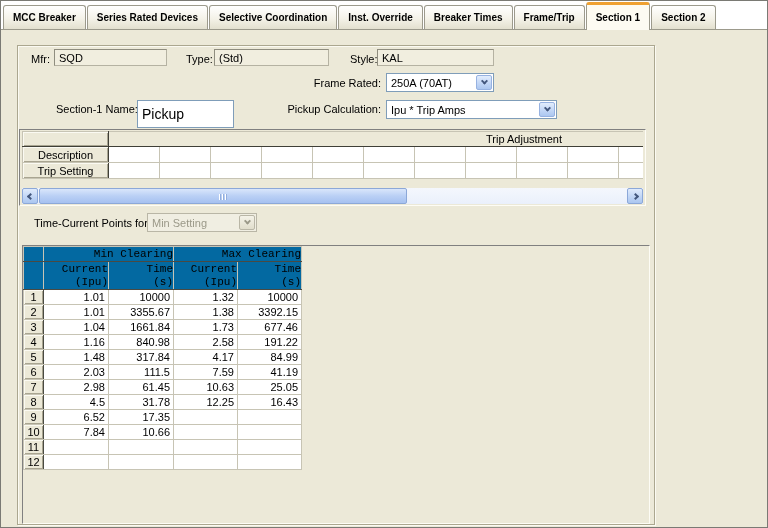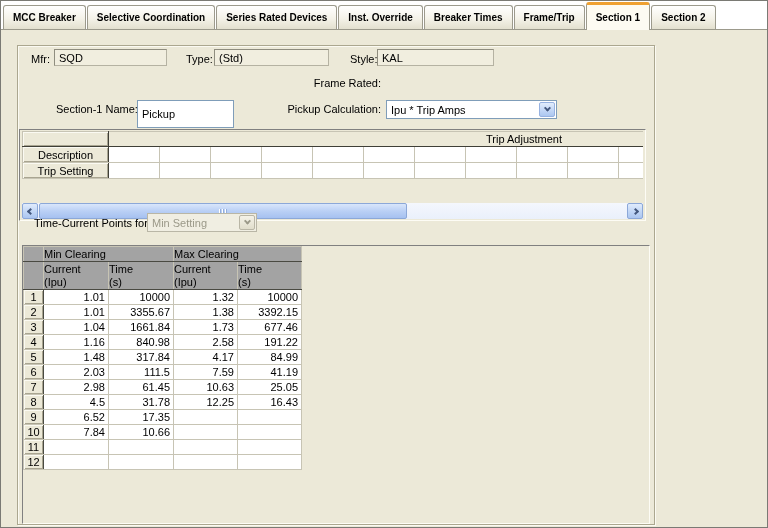--- a/index.html
+++ b/index.html
@@ -36,21 +36,21 @@
     box-shadow:1px 1px 0 #FBFAF2, inset 1px 1px 0 #FBFAF2;
   }
   .lbl { position:absolute; font-size:11px; color:#000; white-space:nowrap; }
   .lbl.r { text-align:right; }
   input.ro {
     position:absolute; height:17px; font-size:11px; padding:1px 4px; color:#000;
     background:#F1EEDF; border:1px solid; border-color:#8F8D7F #B5B2A2 #B5B2A2 #8F8D7F;
     font-family:inherit;
   }
   input.rw {
-    position:absolute; height:17px; font-size:11px; padding:13px 4px; color:#000;
+    position:absolute; height:17px; font-size:14px; padding:13px 4px; color:#000;
     background:#FFFFFF; border:1px solid #7F9DB9; font-family:inherit;
   }
   .combo {
     position:absolute; height:19px; background:#FFFFFF; border:1px solid #7F9DB9;
     display:flex; align-items:center;
   }
   .combo .ctext { flex:1; font-size:11px; padding:0 4px; white-space:nowrap; overflow:hidden; color:#000; }
   .combo .cbtn {
     width:16px; align-self:stretch; margin:1px; border:1px solid #97B2E1; border-radius:2px;
     background:linear-gradient(180deg,#E2EDFD 0%,#C6D9F7 50%,#ACC7F0 100%);
@@ -101,68 +101,74 @@
     border:1px solid #8CA8D8; border-radius:2px;
     background:linear-gradient(180deg,#D9E6FB 0%,#BAD0F5 50%,#A6C1F0 100%);
   }
   .sthumb::after {
     content:""; position:absolute; left:50%; top:5px; width:9px; height:6px; margin-left:-4px;
     background:repeating-linear-gradient(90deg,#FFFFFF 0 1px,#93AEDD 1px 2px,transparent 2px 3px);
   }
   
   .tc-table { width:278px; }
   .tc-table td { height:15px; background:#FFFFFF; padding:0 3px 0 0; }
-  .tc-table td.hd { background:#a3a3a3; text-align:left; padding:0; }
+  .tc-table td.hd { background:#0369a1; text-align:right; padding:0;font-family:Liberation Mono, monospace; }
   .tc-table tr.g td { border-bottom:1px solid #4A4A42; }
   .tc-table tr.sub td { height:28px; line-height:13px; border-bottom:1px solid #4A4A42; }
   .tc-table td.rn {
     background:#ECE9D8; text-align:center; padding:0; border-right:1px solid #4A4A42;
     box-shadow:inset 1px 1px 0 #FBFAF2, inset -1px -1px 0 #A9A591;
   }
   .tc-table td.num { text-align:right; }
 </style>
 </head>
 <body>
 
 <div class="window">
 
   <div class="tabstrip">
     <div class="tab">MCC Breaker</div>
+    <div class="tab">Series Rated Devices</div>
     <div class="tab">Selective Coordination</div>
-    <div class="tab">Series Rated Devices</div>
     <div class="tab">Inst. Override</div>
     <div class="tab">Breaker Times</div>
     <div class="tab">Frame/Trip</div>
     <div class="tab active">Section 1</div>
     <div class="tab">Section 2</div>
   </div>
 
   <div class="page">
     <div class="groupbox"></div>
 
     <span class="lbl" style="left:22px; top:23px;">Mfr:</span>
     <input class="ro" style="left: 45px; top: 19px; width: 113px;" readonly="" value="SQD">
     <span class="lbl" style="left:177px; top:23px;">Type:</span>
     <input class="ro" style="left: 205px; top: 19px; width: 115px;" readonly="" value="(Std)">
     <span class="lbl" style="left:341px; top:23px;">Style:</span>
     <input class="ro" style="left: 368px; top: 19px; width: 117px;" readonly="" value="KAL">
 
     <span class="lbl r" style="left:290px; top:47px; width:82px;">Frame Rated:</span>
+    <div class="combo" style="left:377px; top:43px; width:108px;">
+      <span class="ctext">250A (70AT)</span>
+      <span class="cbtn">
+          <span class="chev down"></span>
+        </span>
+    </div>
 
     <span class="lbl" style="left:47px; top:73px;">Section-1 Name:</span>
     <input class="rw" style="left: 128px; top: 70px; width: 97px;" value="Pickup">
     <span class="lbl r" style="left:270px; top:73px; width:102px;">Pickup Calculation:</span>
     <div class="combo" style="left:377px; top:70px; width:171px;">
       <span class="ctext">Ipu * Trip Amps</span>
       <span class="cbtn">
           <span class="chev down"></span>
         </span>
     </div>
 
-    <div class="sunken" style="left:10px; top:99px; width:627px; height:92px;">
+    <div class="sunken" style="left:10px; top:99px; width:627px; height:77px;">
       <div class="trip-wrap">
         <table class="grid trip-table">
           <colgroup>
             <col style="width:86px">
               <col style="width:51px">
               <col style="width:51px">
               <col style="width:51px">
               <col style="width:51px">
               <col style="width:51px">
               <col style="width:51px">

